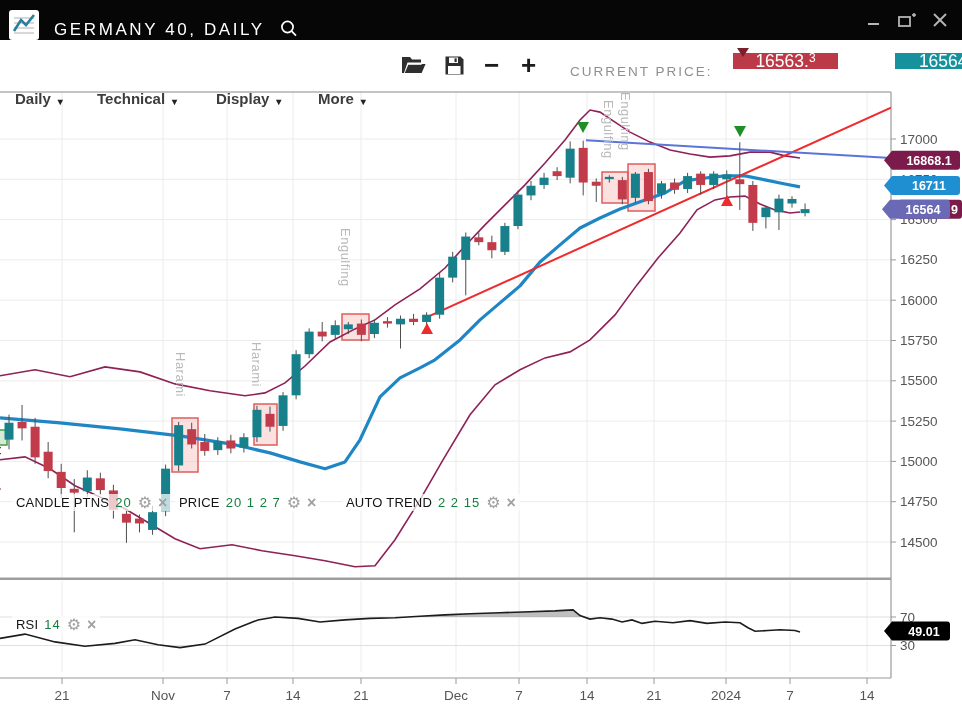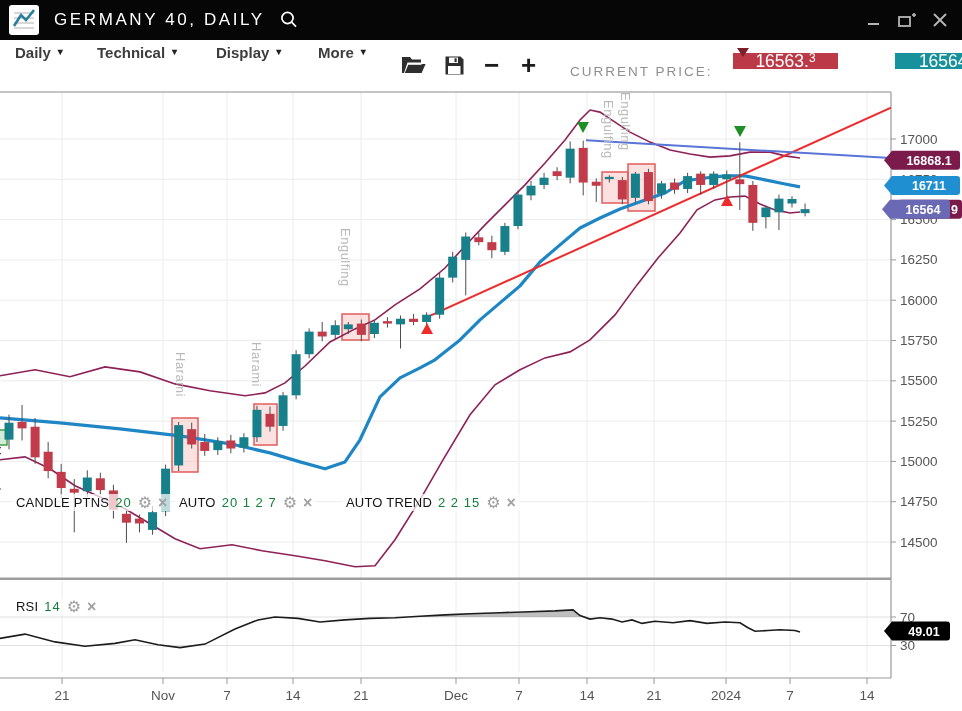--- a/index.html
+++ b/index.html
@@ -2,30 +2,30 @@
 <html><head>
 <meta charset="utf-8">
 <style>
   html,body{margin:0;padding:0}
   body{width:962px;height:711px;position:relative;overflow:hidden;background:#fff;
        font-family:"Liberation Sans",sans-serif;}
   svg text{font-family:"Liberation Sans",sans-serif}
 
   
   .titlebar{position:absolute;top:0;left:0;width:962px;height:40px;background:#060606;
-            display:flex;align-items:center;z-index:6}
+            display:flex;align-items:flex-end;z-index:6}
   .app-icon{width:30px;height:30px;margin-left:9px;background:#fff;border-radius:3px;flex:0 0 auto}
   .tb-title{color:#fff;font-size:17px;letter-spacing:2.6px;margin-left:15px;white-space:nowrap}
   .tb-search{margin-left:13px;cursor:pointer;display:flex;align-items:center}
   .winbtns{position:absolute;right:10px;top:0;height:40px;display:flex;align-items:center;gap:9px}
   .winbtn{width:24px;height:24px;display:flex;align-items:center;justify-content:center;cursor:pointer}
 
   
   .toolbar{position:absolute;top:40px;left:0;width:962px;height:50px;background:#fff;z-index:6}
-  .menu{position:absolute;top:4px;height:56px;display:flex;align-items:flex-start;gap:7px;
+  .menu{position:absolute;top:11px;height:56px;display:flex;align-items:flex-end;gap:7px;
         font-weight:bold;color:#3d3d3d;font-size:15px;cursor:pointer}
   .caret{font-size:10px;color:#222;padding-top:2px}
   .m0{left:15px}.m1{left:97px}.m2{left:216px}.m3{left:318px}
   .tool-ico{position:absolute;top:0;height:50px;display:flex;align-items:center;cursor:pointer}
   .i-folder{left:400px}.i-save{left:444px}
   .zoomtxt{position:absolute;top:0;height:50px;display:flex;align-items:center;
            font-size:26px;font-weight:bold;color:#1c1c1c;cursor:pointer}
   .i-minus{left:484px}.i-plus{left:521px}
   .cp-label{position:absolute;left:570px;top:0;height:62px;display:flex;align-items:center;
             color:#8f8f8f;font-size:13.5px;letter-spacing:2px;white-space:nowrap}
@@ -397,29 +397,29 @@
   </div>
 </div>
 
 <div class="ind-row" style="left:12px;top:494px">
   <span class="ind-name">CANDLE PTNS</span>
   <span class="ind-params">20</span>
   <span class="ind-gear">⚙</span>
   <span class="ind-x">×</span>
 </div>
 <div class="ind-row" style="left:175px;top:494px">
-  <span class="ind-name">AUTO</span>
+  <span class="ind-name">PRICE</span>
   <span class="ind-params">20 1 2 7</span>
   <span class="ind-gear">⚙</span>
   <span class="ind-x">×</span>
 </div>
 <div class="ind-row" style="left:342px;top:494px">
   <span class="ind-name">AUTO TREND</span>
   <span class="ind-params">2 2 15</span>
   <span class="ind-gear">⚙</span>
   <span class="ind-x">×</span>
 </div>
-<div class="ind-row" style="left:12px;top:598px">
+<div class="ind-row" style="left:12px;top:616px">
   <span class="ind-name">RSI</span>
   <span class="ind-params">14</span>
   <span class="ind-gear">⚙</span>
   <span class="ind-x">×</span>
 </div>
 
 </body></html>

